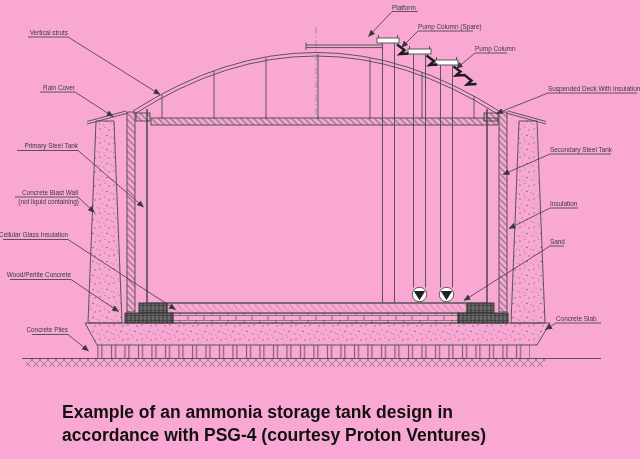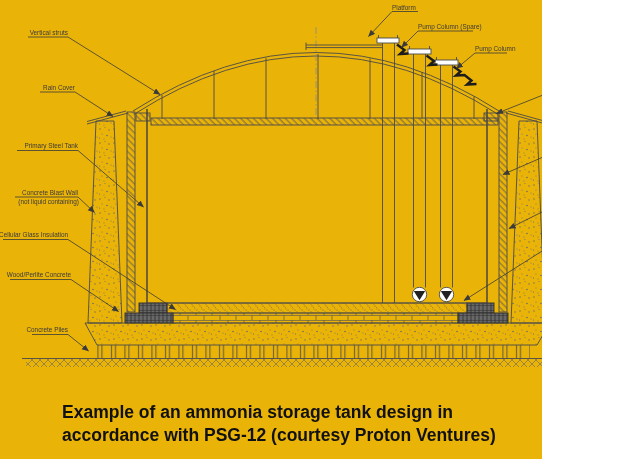--- a/index.html
+++ b/index.html
@@ -1,16 +1,16 @@
 <!DOCTYPE html>
 <html><head>
 <meta charset="utf-8">
 <style>
   html,body{margin:0;padding:0;background:#fff;}
-  .page{position:relative;width:542px;height:459px;background:#eab308;overflow:hidden;
+  .page{position:relative;width:640px;height:459px;background:#f9a8d4;overflow:hidden;
         font-family:"Liberation Sans", sans-serif;}
   svg{display:block;}
   .ln{stroke:#4a4a4a;stroke-width:.9;fill:none;}
   .ln-thick{stroke:#3f3f3f;stroke-width:1.4;fill:none;}
   .leader{stroke:#3a3a3a;stroke-width:.8;fill:none;}
   .stair{stroke:#1c1c1c;stroke-width:2.4;fill:none;}
   .callout-text{font-family:"Liberation Sans", sans-serif;font-size:6.4px;fill:#3a3a3a;}
   .fill-stipple{fill:url(#stipple);stroke:#4a4a4a;stroke-width:.9;}
   .fill-sand{fill:url(#sanddots);stroke:#4a4a4a;stroke-width:.8;}
   .fill-hatch{fill:url(#hatch);stroke:#4a4a4a;stroke-width:.9;}
@@ -239,16 +239,16 @@
     <g>
       <path class="leader" d="M601,323 L556,323 L545.5,329.5" marker-end="url(#arrow)"></path>
       <text class="callout-text" x="556" y="320.5" text-anchor="start">Concrete Slab</text>
     </g>
 
   </g>
 </svg>
 
 <div class="caption">
   <div>Example of an ammonia storage tank design in</div>
-  <div>accordance with PSG-12 (courtesy Proton Ventures)</div>
+  <div>accordance with PSG-4 (courtesy Proton Ventures)</div>
 </div>
 
 </div>
 
 </body></html>

